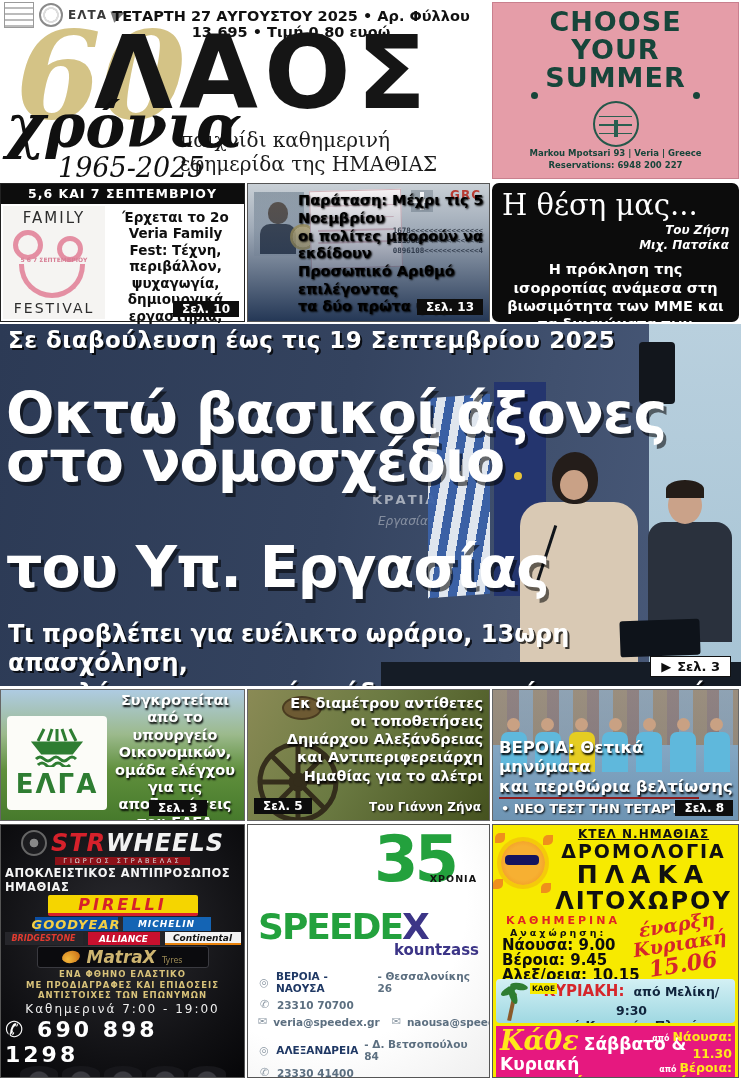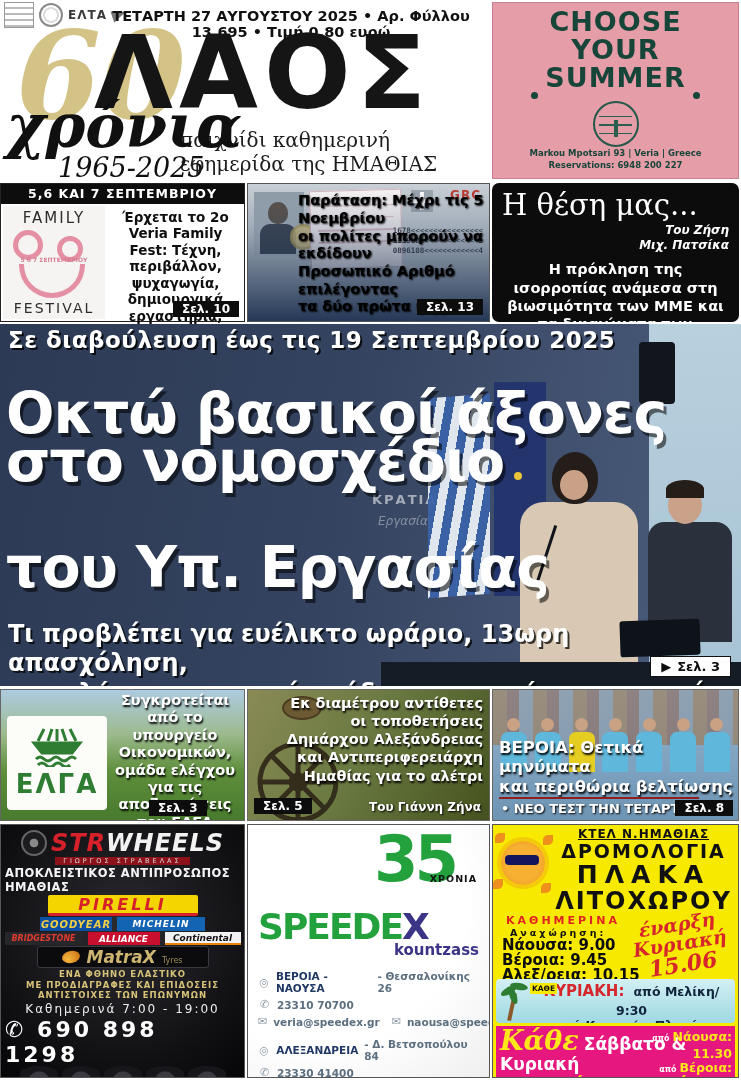--- a/index.html
+++ b/index.html
@@ -157,21 +157,21 @@
   .tire { width:26px; height:26px; border-radius:50%; border:2px solid #666;
     background:radial-gradient(circle,#888 0 26%,#1c1c1f 30% 100%); }
   .str-brand { font-size:24px; font-weight:900; font-style:italic; letter-spacing:1px; line-height:1; }
   .str-brand .red { color:#d6212b; } .str-brand .white { color:#f2f2f2; }
   .str-sub { font-size:6.5px; letter-spacing:3px; color:#ddd; background:#8c1118; padding:0 8px; }
   .str-dealer { font-size:11.5px; font-weight:800; letter-spacing:.5px; color:#f5f5f5; }
   .chip { display:flex; align-items:center; justify-content:center; font-weight:900; font-style:italic; }
   .chip-pirelli { width:150px; height:21px; background:#f5d500; color:#d6212b; font-size:16px; letter-spacing:3px;
     border-bottom:3px solid #d6212b; border-radius:2px; }
   .chip-row { display:flex; gap:5px; }
-  .chip-goodyear { width:72px; height:14px; background:#0b4ea2; color:#f3cf45; font-size:10px; letter-spacing:1px; }
+  .chip-goodyear { width:83px; height:14px; background:#0b4ea2; color:#f3cf45; font-size:13px; letter-spacing:1px; }
   .chip-michelin { width:88px; height:14px; background:#1464b4; color:#fff; font-size:9px; letter-spacing:1px; }
   .chip-bridgestone { width:78px; height:13px; background:#26262b; color:#e23b30; font-size:8px; }
   .chip-alliance { width:72px; height:13px; background:#c8102e; color:#fff; font-size:9px; }
   .chip-continental { width:76px; height:13px; background:#f2f2f2; color:#111; font-size:9px; border-bottom:2px solid #e8820c;font-style:italic; }
   .matrax { width:172px; height:24px; background:#0b0b0e; border:1px solid #3a3a40; border-radius:3px;
     display:flex; align-items:center; justify-content:center; gap:6px; }
   .matrax-flame { width:18px; height:12px; border-radius:50% 60% 50% 60%; transform:rotate(-18deg);
     background:radial-gradient(circle at 30% 60%,#f3b93c,#c96a14); }
   .matrax-name { font-size:17px; font-weight:900; font-style:italic; color:#cdb470; }
   .matrax-sub { font-size:8px; color:#9c8a55; align-self:flex-end; padding-bottom:2px; }

